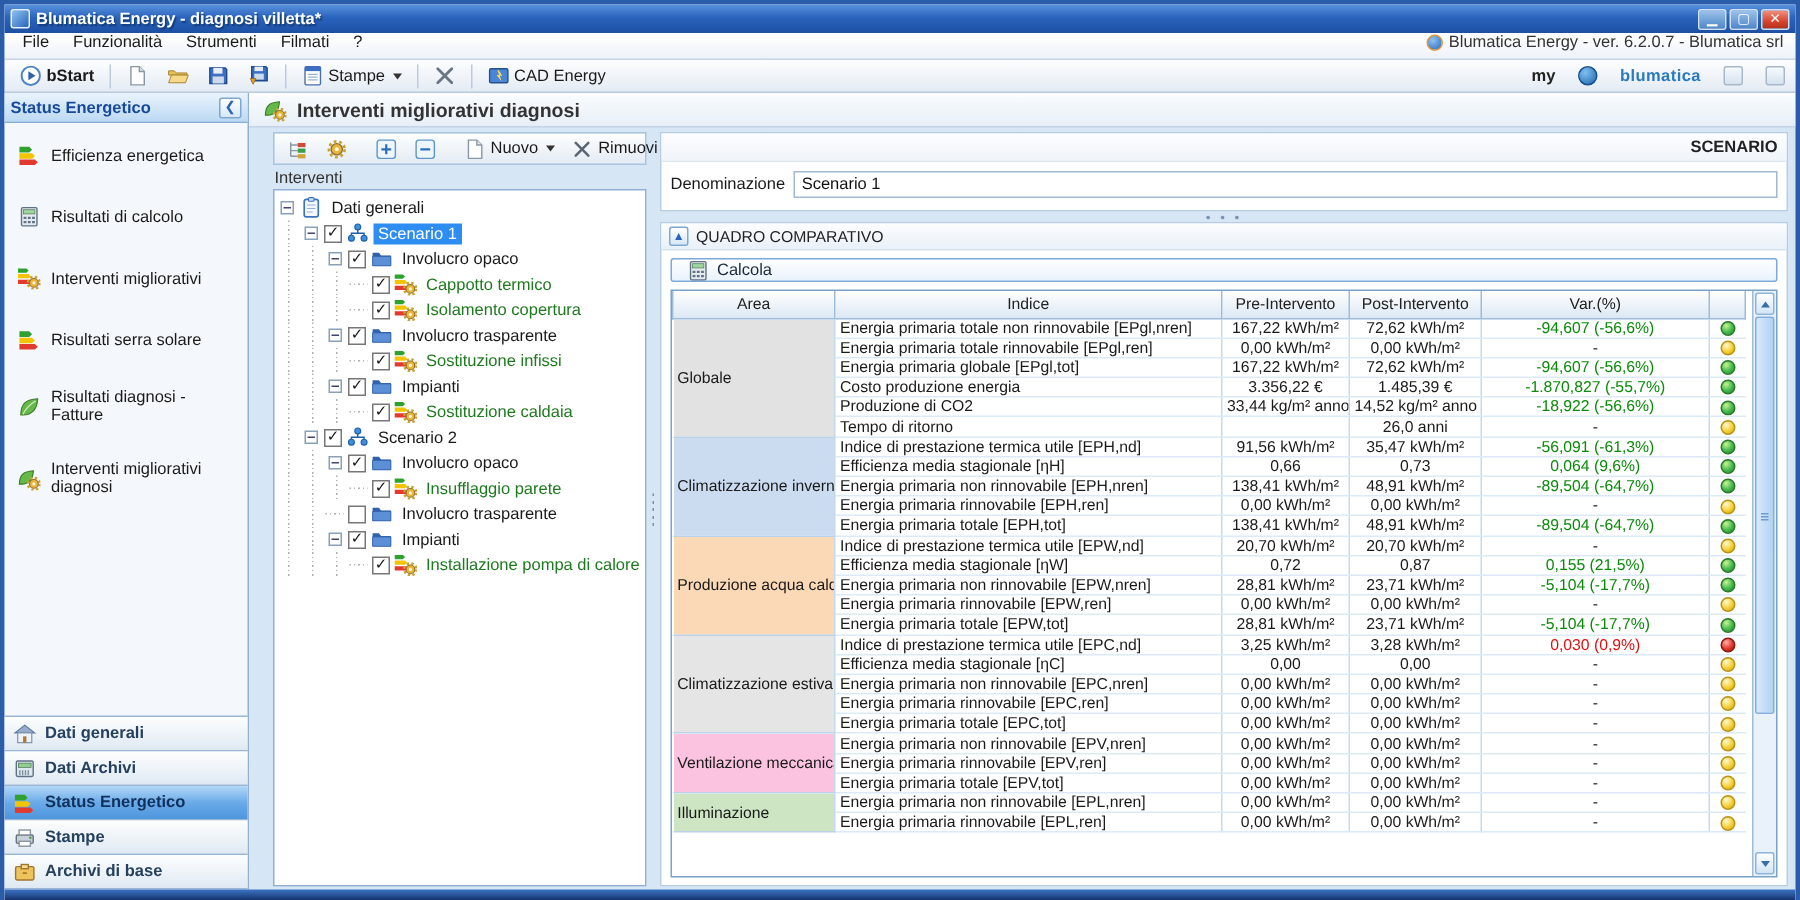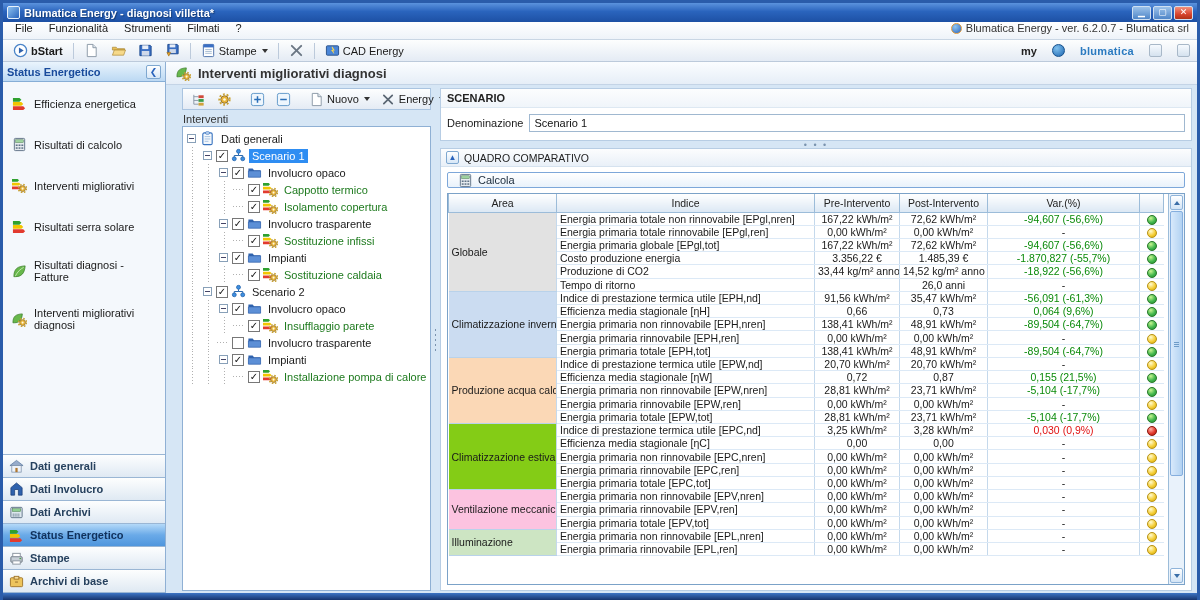--- a/index.html
+++ b/index.html
@@ -60,21 +60,21 @@
   .tstub { width:15px; height:17px; flex:none; background-image:repeating-linear-gradient(to right,#b0b0b0 0 1px,transparent 1px 3px); background-repeat:no-repeat; background-position:0 8px; background-size:12px 1px; }
   .tcheck { width:12px; height:12px; border:1px solid #777; background:#fff; flex:none; margin-right:3px; display:flex; align-items:center; justify-content:center; font-size:10px; font-weight:bold; color:#111; line-height:1; }
   .tnode .ic { margin-right:3px; }
   .tlabel { padding:1px 3px; }
   .tlabel.green { color:#1e7a1e; }
   .tlabel.selected { background:#2e8df2; color:#fff; }
 
   
   .right-panel { flex:1; display:flex; flex-direction:column; min-width:0; padding-right:3px; }
   .scenario-box { border:1px solid #b7cde4; background:#fff; }
-  .scenario-title { padding:3px 6px; font-weight:bold; color:#222; border-bottom:1px solid #dde8f2; background:linear-gradient(#fcfdfe,#f0f5fa); }
+  .scenario-title { padding:3px 6px; font-weight:bold; color:#222; border-bottom:1px solid #dde8f2; background:linear-gradient(#fcfdfe,#f0f5fa);text-align:right; }
   .scenario-row { display:flex; align-items:center; gap:6px; padding:6px 6px 8px 6px; }
   .scenario-row input { flex:1; height:18px; border:1px solid #a0b8d0; padding:0 4px; font:11px "Liberation Sans",sans-serif; color:#111; }
   .hsplit { height:7px; display:flex; align-items:center; justify-content:center; color:#7a93ae; font-size:9px; letter-spacing:2px; }
   .quadro-box { flex:1; border:1px solid #b7cde4; background:#fff; display:flex; flex-direction:column; min-height:0; }
   .quadro-header { height:18px; background:linear-gradient(#fcfdfe,#e9f0f8); border-bottom:1px solid #d5e2ef; display:flex; align-items:center; gap:5px; padding:0 5px; }
   .q-toggle { width:13px; height:13px; border:1px solid #7fa8d0; border-radius:2px; background:linear-gradient(#fff,#d7e7f7); color:#2a64bd; font-size:8px; display:flex; align-items:center; justify-content:center; }
   .quadro-title { font-weight:normal; color:#222; font-size:10.5px; }
   .quadro-body { flex:1; padding:5px 6px; display:flex; flex-direction:column; min-height:0; }
   .calcola-btn { height:16px; border:1px solid #7da7d9; border-radius:2px; background:linear-gradient(#ffffff,#e9f2fb); display:flex; align-items:center; gap:5px; padding:0 10px; font:11px "Liberation Sans",sans-serif; color:#1a2a3a; width:100%; text-align:left; }
   .table-wrap { margin-top:5px; position:relative; flex:1; min-height:0; border:1px solid #7ba2c8; background:#fff; }
@@ -307,28 +307,20 @@
                 <polygon points="8,1.5 15,7 1,7" fill="#97accb" stroke="#5c7aa0" stroke-width="0.8"></polygon>
                 <rect x="3" y="7" width="10" height="7" fill="#eef3fa" stroke="#7a8ea8" stroke-width="0.8"></rect>
                 <rect x="6.8" y="9.5" width="2.4" height="4.5" fill="#b07830"></rect>
               </svg>
             </span>
             <span>Dati generali</span>
           </div>
           <div class="nav-item">
             <span class="ic">
               <svg width="15" height="15" viewBox="0 0 16 16">
-                <polygon points="2,14 2,6 8,1 14,6 14,14 10,14 10,8 6,8 6,14" fill="#2f62ad" stroke="#1c3f78" stroke-width="0.8"></polygon>
-              </svg>
-            </span>
-            <span>Dati Involucro</span>
-          </div>
-          <div class="nav-item">
-            <span class="ic">
-              <svg width="15" height="15" viewBox="0 0 16 16">
                 <rect x="2" y="2.5" width="12" height="11" rx="1" fill="#dde7ee" stroke="#5f7286"></rect>
                 <rect x="3.5" y="4" width="9" height="3" fill="#8fcf92" stroke="#49784e" stroke-width="0.5"></rect>
                 <g stroke="#7d909f" stroke-width="1">
                   <line x1="4.5" y1="9" x2="4.5" y2="12.5"></line>
                   <line x1="6.5" y1="9" x2="6.5" y2="12.5"></line>
                   <line x1="8.5" y1="9" x2="8.5" y2="12.5"></line>
                   <line x1="10.5" y1="9" x2="10.5" y2="12.5"></line>
                 </g>
               </svg>
             </span>
@@ -438,21 +430,21 @@
               </span>
             <span class="tbtn">
                 <span class="ic" id="ic-remove">
                   <svg width="15" height="15" viewBox="0 0 16 16">
                     <g stroke="#5a6673" stroke-width="1.8" stroke-linecap="round">
                       <line x1="3" y1="3.5" x2="12" y2="12.5"></line>
                       <line x1="12" y1="3.5" x2="3" y2="12.5"></line>
                     </g>
                   </svg>
                 </span>
-                <span>Energy</span>
+                <span>Rimuovi</span>
                 <i class="arrow-down"></i>
               </span>
           </div>
           <div class="tree-label">Interventi</div>
           <div class="tree-box" id="tree-box">
               <div class="tnode">
                 <span class="texp"></span>
                 <span class="ic">
                   <svg width="15" height="15" viewBox="0 0 16 16">
                     <rect x="3" y="2" width="10" height="12.5" rx="1.5" fill="#f4f8fc" stroke="#3a74c0" stroke-width="1.2"></rect>
@@ -861,21 +853,21 @@
                         <td class="dotcell"><span class="dot yellow"></span></td>
                       </tr>
                       <tr>
                         <td class="">Energia primaria totale [EPW,tot]</td>
                         <td class="c">28,81 kWh/m²</td>
                         <td class="c">23,71 kWh/m²</td>
                         <td class="var-green">-5,104 (-17,7%)</td>
                         <td class="dotcell"><span class="dot green"></span></td>
                       </tr>
                       <tr>
-                        <td class="area-cell" rowspan="5" style="background: #84cc16; margin-top: 25px;">Climatizzazione estiva</td>
+                        <td class="area-cell" rowspan="5" style="background: #e5e5e5; margin-top: 25px;">Climatizzazione estiva</td>
                         <td class="">Indice di prestazione termica utile [EPC,nd]</td>
                         <td class="c">3,25 kWh/m²</td>
                         <td class="c">3,28 kWh/m²</td>
                         <td class="var-red">0,030 (0,9%)</td>
                         <td class="dotcell"><span class="dot red"></span></td>
                       </tr>
                       <tr>
                         <td class="">Efficienza media stagionale [ηC]</td>
                         <td class="c">0,00</td>
                         <td class="c">0,00</td>

